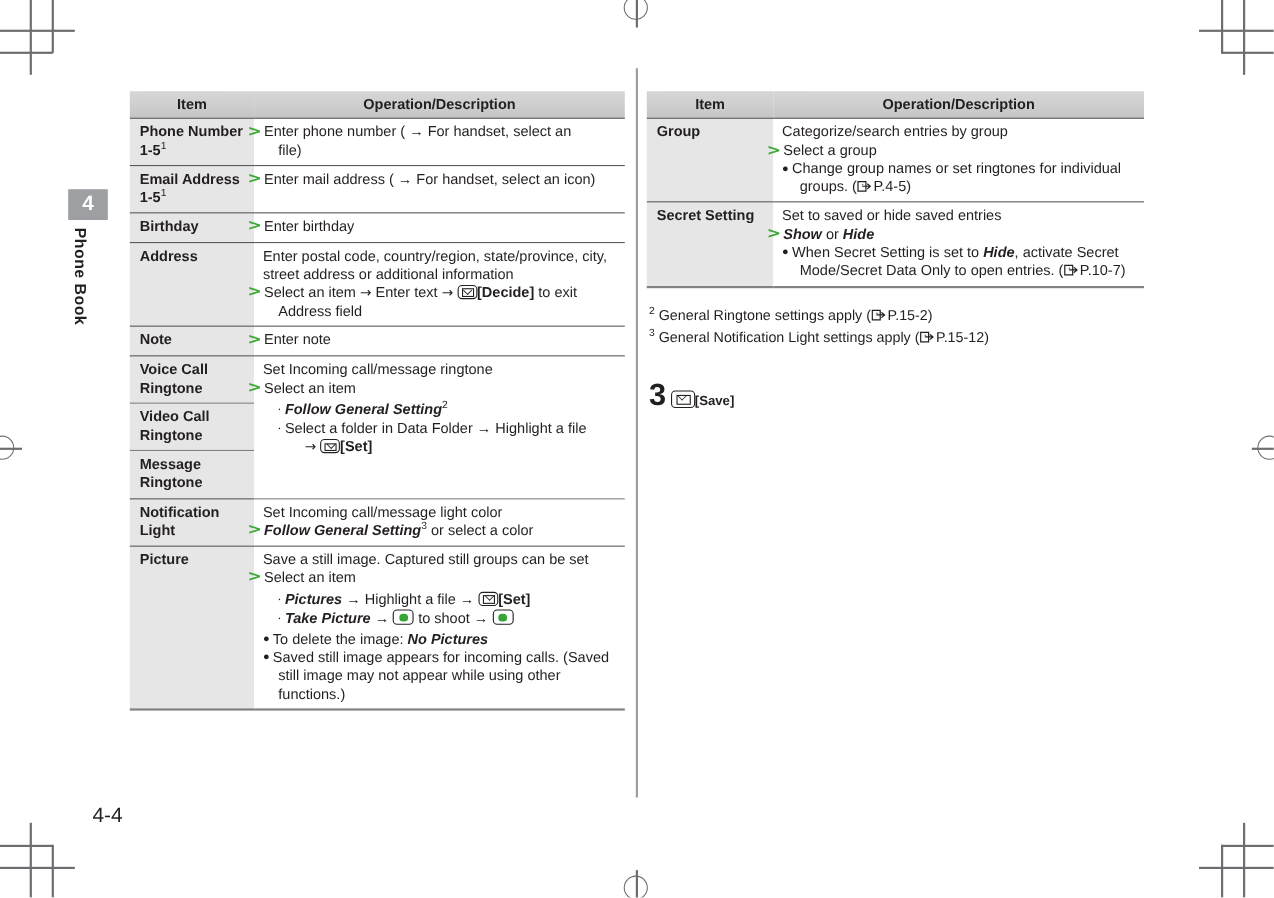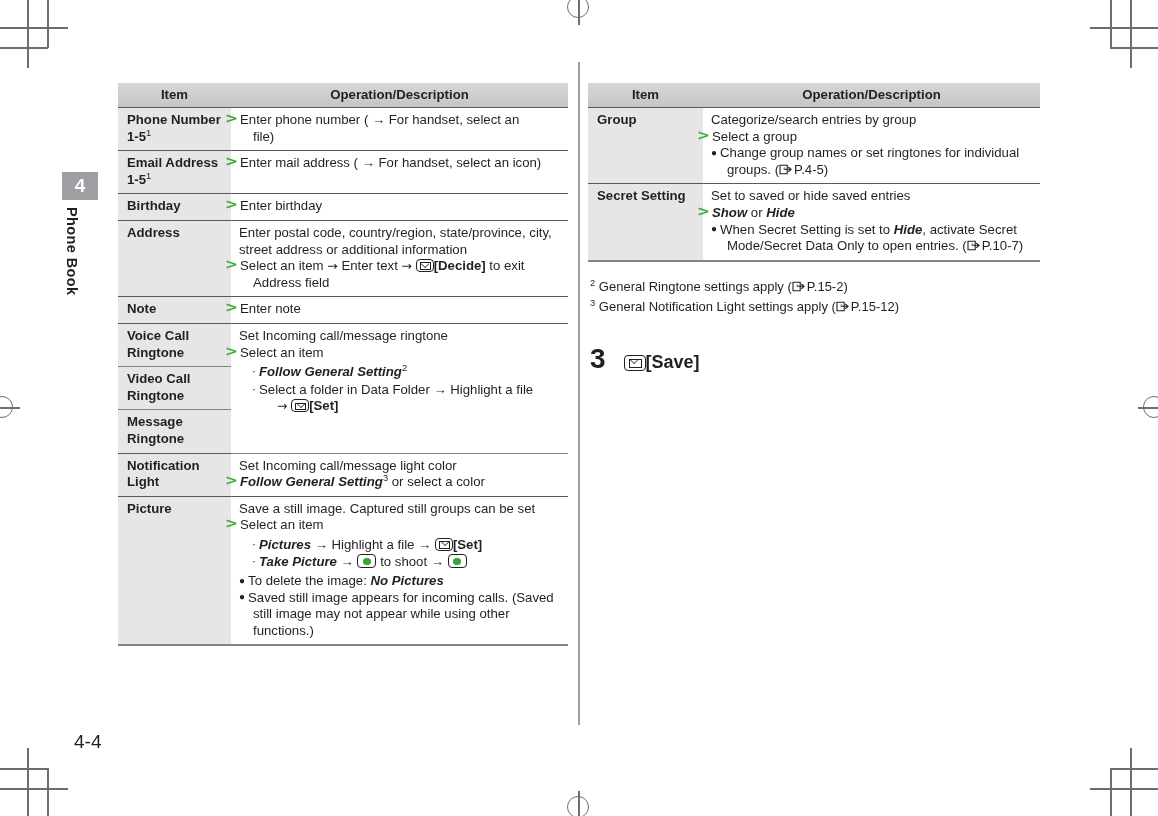--- a/index.html
+++ b/index.html
@@ -33,21 +33,21 @@
   }
   #chapter-title{
     margin-top:7px;width:28px;
     writing-mode:vertical-rl;
     font-size:14.5px;font-weight:bold;letter-spacing:0.4px;color:#231f20;
     white-space:nowrap;line-height:36px;
   }
 
   
   #page-number{
-    position:absolute;left:74px;top:731px;
+    position:absolute;left:84px;top:731px;
     font-size:19px;color:#231f20;letter-spacing:0px;
   }
 
   
   #column-rule{position:absolute;left:578px;top:62px;width:2px;height:663px;background:#9d9fa2;}
 
   
   .tbl{position:absolute;border-collapse:collapse;table-layout:fixed;}
   #table-left{left:118px;top:83px;width:450px;}
   #table-right{left:588px;top:83px;width:452px;}
@@ -129,21 +129,21 @@
   .refico svg{position:absolute;left:0;top:0;}
 
   
   #footnotes{position:absolute;left:590px;top:277px;width:450px;}
   .fn{font-size:13px;line-height:19.5px;padding-left:15px;text-indent:-15px;color:#231f20;}
   .fn .fnum{font-size:9.4px;vertical-align:super;line-height:0;}
 
   
   #step-3{position:absolute;left:590px;top:345px;display:flex;align-items:baseline;}
   #step-3 .num{font-size:28px;font-weight:bold;line-height:1;}
-  #step-3 .body{font-size:18px;font-weight:bold;margin-left:18px;text-align:right;}
+  #step-3 .body{font-size:12px;font-weight:bold;margin-left:4px;text-align:right;}
   #step-3 .key-mail{width:22px;height:16px;vertical-align:-3px;}
   #step-3 .key-mail .env{left:4px;top:3px;width:13px;height:9px;}
 </style>
 </head>
 <body>
 
 <div class="cropmark cm-h" style="left:0px;top:27px;width:68px;"></div>
 <div class="cropmark cm-v" style="left:27px;top:0px;height:68px;"></div>
 <div class="cropmark cm-h" style="left:0px;top:47px;width:48px;"></div>
 <div class="cropmark cm-v" style="left:47px;top:0px;height:48px;"></div>

